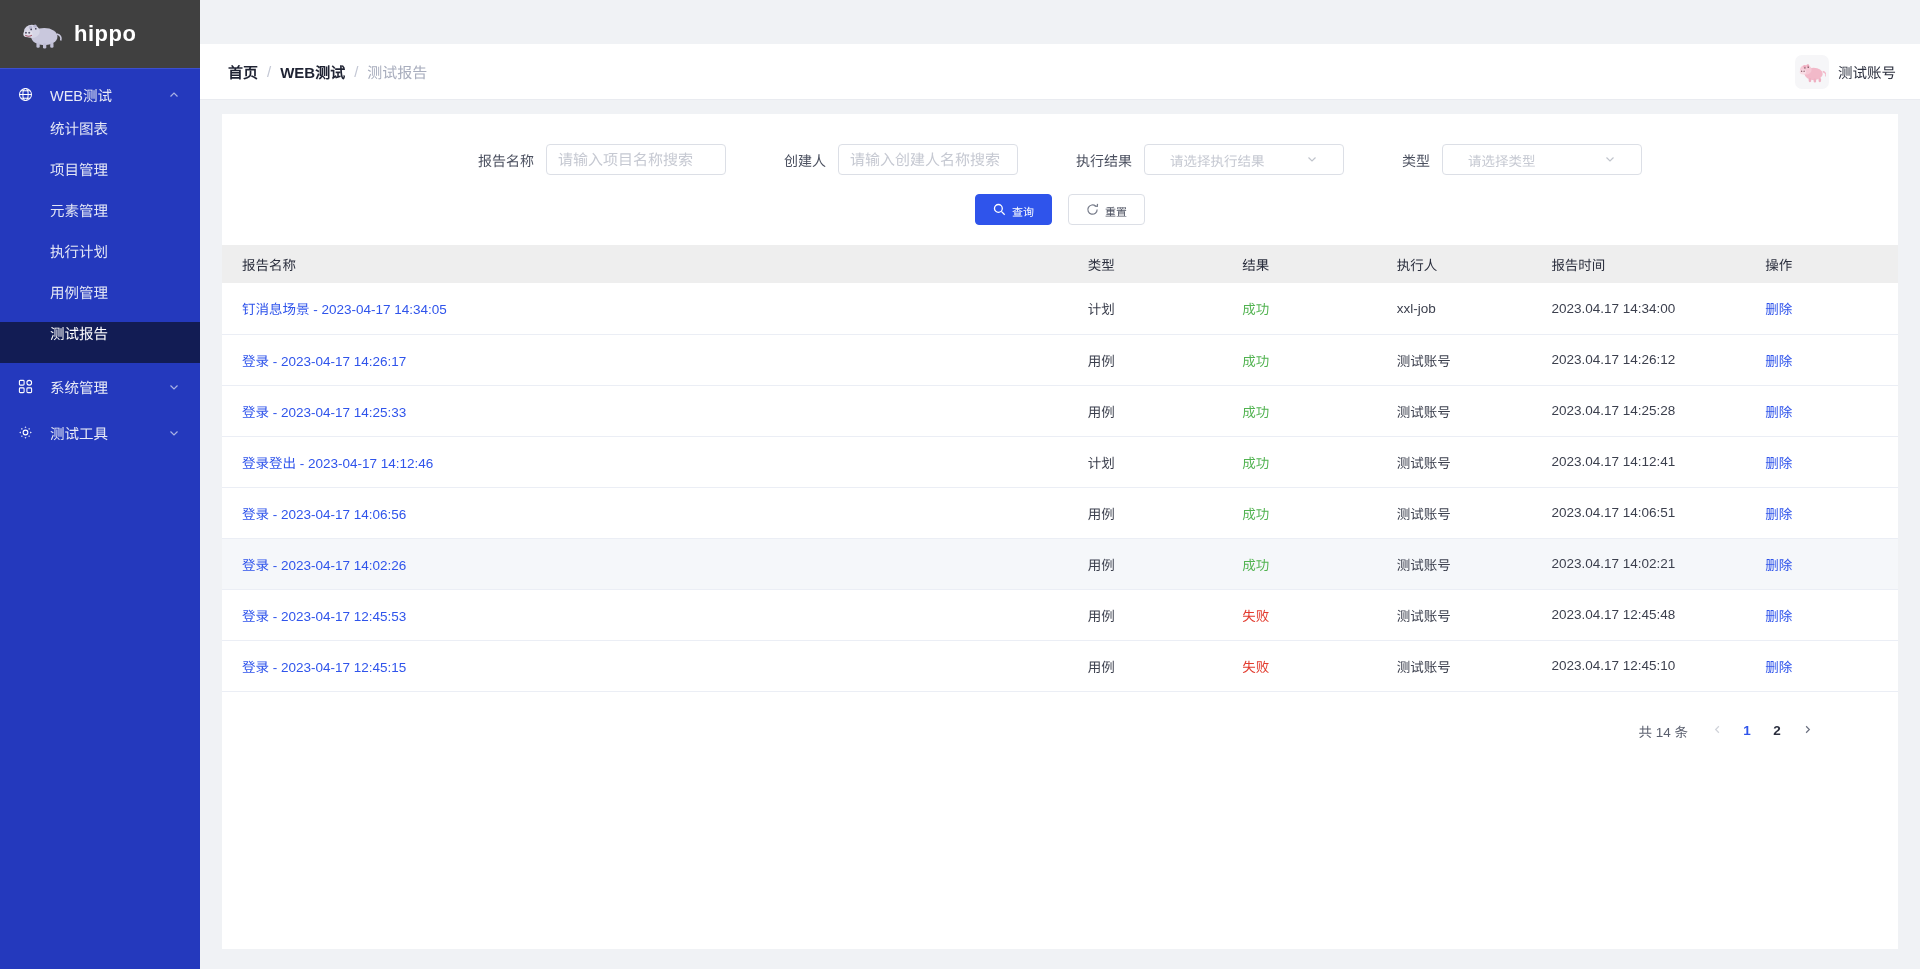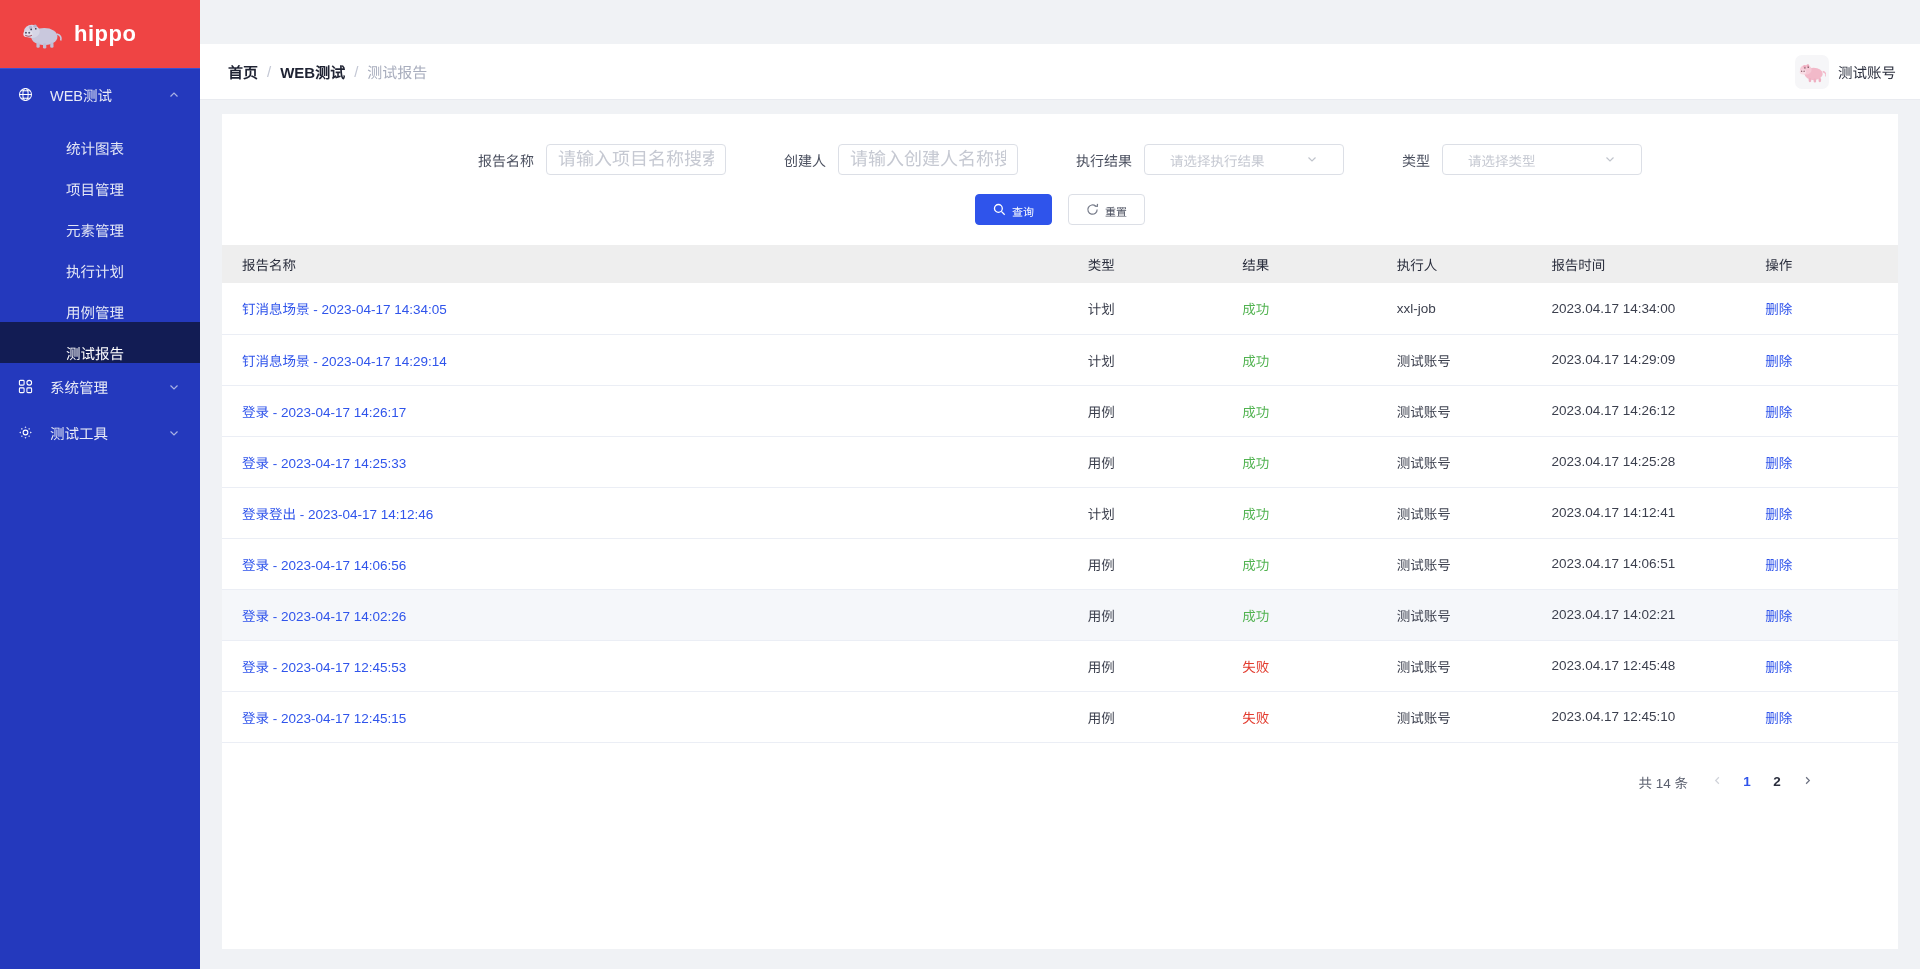--- a/index.html
+++ b/index.html
@@ -11,39 +11,39 @@
   }
   .app { display: flex; width: 1920px; height: 969px; }
 
   
   .sidebar {
     width: 200px; height: 969px; flex: 0 0 200px;
     background: #2439bd; display: flex; flex-direction: column;
   }
   .logo-row {
     height: 69px; display: flex; align-items: center; gap: 10px;
-    padding-left: 22px; background: #ef4444;
+    padding-left: 22px; background: #404040;
     border-bottom: 1px solid #3c4fd0;
   }
   .logo-hippo { width: 42px; height: 32px; flex: 0 0 42px; position: relative; }
   .logo-text { color: #ffffff; font-size: 22px; font-weight: bold; letter-spacing: .5px; }
 
   .nav { padding-top: 2px; }
   .nav-group-head {
     height: 46px; display: flex; align-items: center; padding: 0 20px 0 18px;
     color: #e8eaf6; font-size: 14.5px; cursor: pointer; position: relative;
   }
   .nav-group-head .gi { width: 22px; flex: 0 0 22px; display: flex; align-items: center; }
   .nav-group-head .gl { margin-left: 10px; flex: 1; }
   .chev { width: 12px; height: 12px; flex: 0 0 12px; opacity: .75; }
 
   .nav-sub { display: block; }
   .nav-item {
-    height: 41px; display: flex; align-items: flex-end;
-    padding-left: 66px; color: #e3e6f5; font-size: 14.5px; cursor: pointer;
+    height: 41px; display: flex; align-items: flex-start;
+    padding-left: 50px; color: #e3e6f5; font-size: 14.5px; cursor: pointer;
   }
   .nav-item.active { background: #121c54; color: #ffffff; }
 
   
   .main { flex: 1; display: flex; flex-direction: column; min-width: 0; }
   .topbar {
     height: 56px; background: #ffffff; display: flex; align-items: center;
     justify-content: space-between; padding: 0 24px 0 28px;
     border-bottom: 1px solid #e9ebf0;
     margin-top: 44px;
@@ -68,21 +68,21 @@
   
   .filters {
     display: flex; align-items: center; padding: 30px 0 0 0;
     justify-content: center; gap: 0;
   }
   .fgroup { display: flex; align-items: center; }
   .fgroup + .fgroup { margin-left: 58px; }
   .flabel { font-size: 14px; color: #4c5160; margin-right: 12px; white-space: nowrap; }
   .finput {
     width: 180px; height: 31px; border: 1px solid #dcdfe6; border-radius: 4px;
-    background: #fff; font-size: 18px; color: #303133; padding: 0 11px;
+    background: #fff; font-size: 15px; color: #303133; padding: 0 11px;
     font-family: inherit; outline: none;
   }
   .finput::placeholder { color: #c6c9d2; }
   .fselect {
     width: 200px; height: 31px; border: 1px solid #dcdfe6; border-radius: 4px;
     background: #fff; display: flex; align-items: center; padding: 0 25px;
     justify-content: space-between; cursor: pointer;
   }
   .fselect .ph { font-size: 13.5px; color: #c6c9d2; }
 
@@ -352,28 +352,20 @@
           <tbody id="tbody">
               <tr>
                 <td class="col-name"><span class="link">钉消息场景 - 2023-04-17 14:34:05</span></td>
                 <td class="col-type"><span>计划</span></td>
                 <td class="col-res"><span class="res-ok">成功</span></td>
                 <td class="col-exec"><span>xxl-job</span></td>
                 <td class="col-time"><span>2023.04.17 14:34:00</span></td>
                 <td class="col-op"><span class="link">删除</span></td>
               </tr>
               <tr>
-                <td class="col-name"><span class="link">钉消息场景 - 2023-04-17 14:29:14</span></td>
-                <td class="col-type"><span>计划</span></td>
-                <td class="col-res"><span class="res-ok">成功</span></td>
-                <td class="col-exec"><span>测试账号</span></td>
-                <td class="col-time"><span>2023.04.17 14:29:09</span></td>
-                <td class="col-op"><span class="link">删除</span></td>
-              </tr>
-              <tr>
                 <td class="col-name"><span class="link">登录 - 2023-04-17 14:26:17</span></td>
                 <td class="col-type"><span>用例</span></td>
                 <td class="col-res"><span class="res-ok">成功</span></td>
                 <td class="col-exec"><span>测试账号</span></td>
                 <td class="col-time"><span>2023.04.17 14:26:12</span></td>
                 <td class="col-op"><span class="link">删除</span></td>
               </tr>
               <tr>
                 <td class="col-name"><span class="link">登录 - 2023-04-17 14:25:33</span></td>
                 <td class="col-type"><span>用例</span></td>

